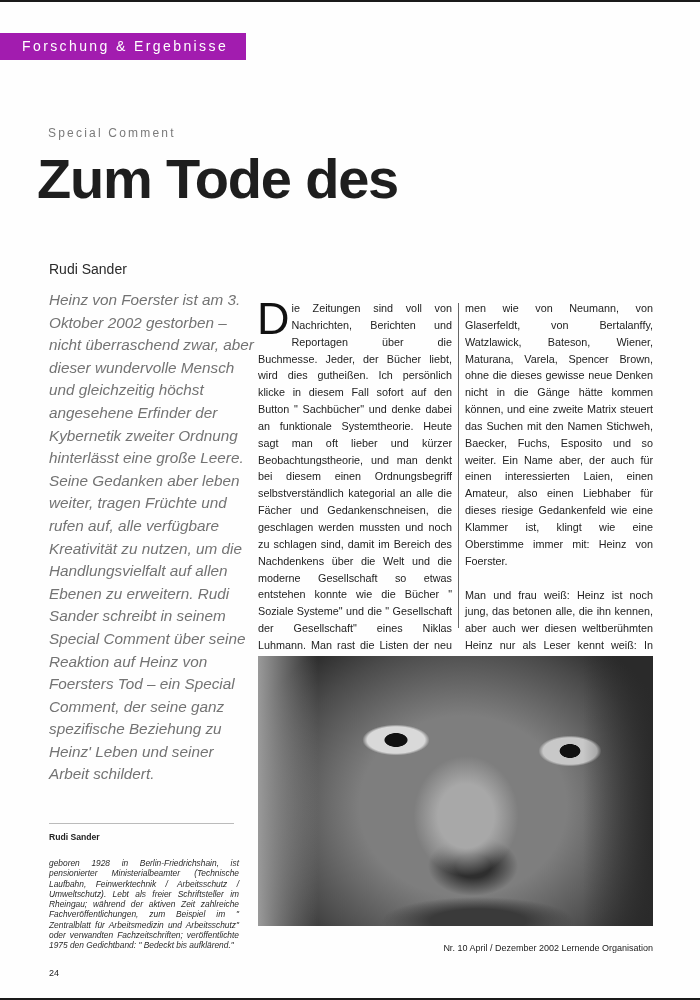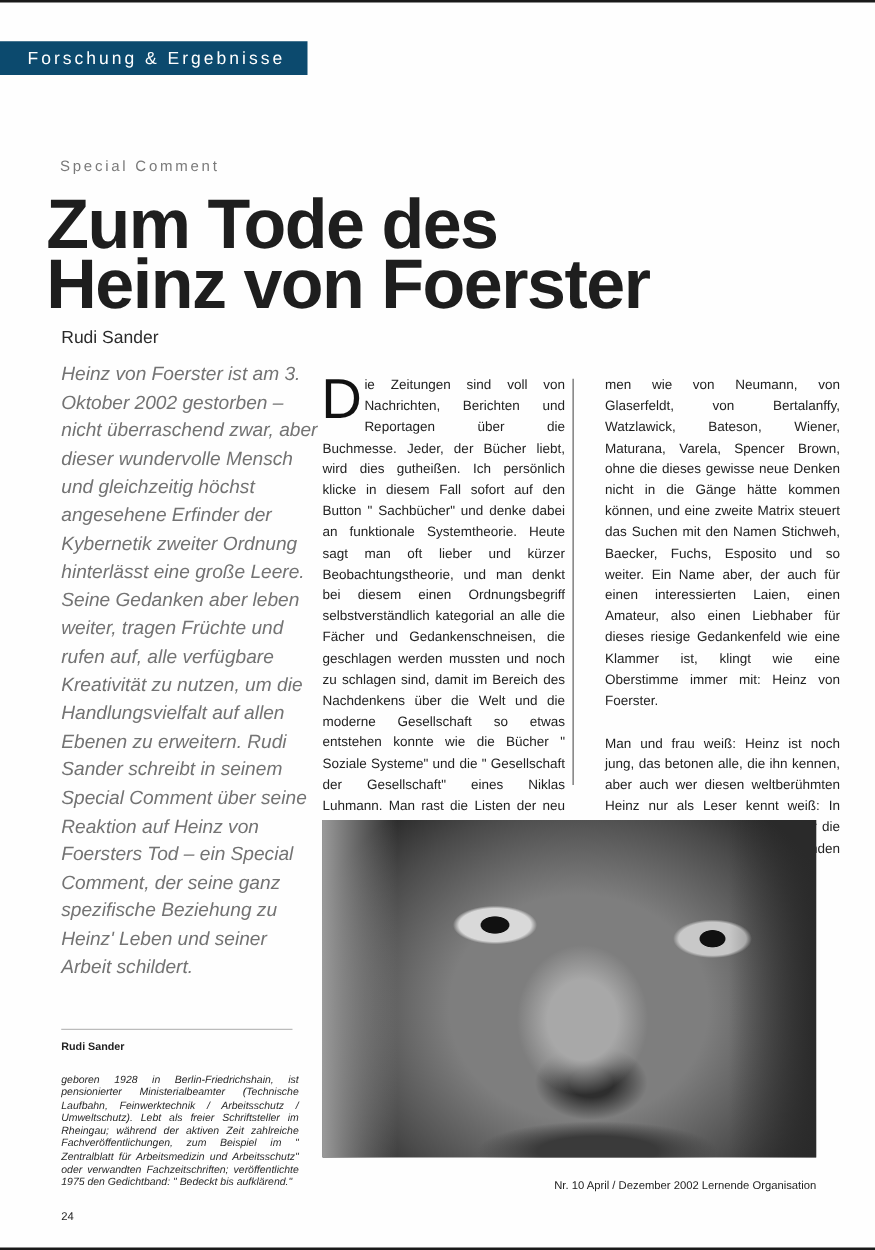--- a/index.html
+++ b/index.html
@@ -6,21 +6,21 @@
   body {
     width: 700px; height: 1000px; position: relative; overflow: hidden;
     background: #fefefe; color: #1a1a1a;
     font-family: "Liberation Sans", "DejaVu Sans", sans-serif;
   }
   .top-border { position: absolute; left: 0; top: 0; width: 700px; height: 2px; background: #1a1a1a; }
   .bottom-border { position: absolute; left: 0; bottom: 0; width: 700px; height: 2px; background: #1a1a1a; }
 
   .section-tag {
     position: absolute; left: 0; top: 33px; width: 246px; height: 27px;
-    background: #0c4a6e; color: #fff;
+    background: #a21caf; color: #fff;
     font-size: 14px; letter-spacing: 2.4px; line-height: 27px;
     padding-left: 22px; box-sizing: border-box;
   }
   .kicker {
     position: absolute; left: 48px; top: 126px;
     font-size: 12px; letter-spacing: 2.2px; color: #7a7a7a;
   }
   .title {
     position: absolute; left: 37px; top: 155px; margin: 0;
     font-size: 56px; font-weight: bold; line-height: 48px; letter-spacing: -1.2px;
@@ -33,21 +33,21 @@
   .lead {
     position: absolute; left: 49px; top: 289px; width: 208px;
     font-style: italic; font-size: 15.3px; line-height: 22.6px; color: #737373;
     margin: 0;
   }
   .col {
     position: absolute; top: 300px; font-size: 10.8px; line-height: 16.85px;
     text-align: justify; color: #222; margin: 0;
   }
   .col1 { left: 258px; width: 194px; }
-  .col2 { left: 484px; width: 188px; }
+  .col2 { left: 465px; width: 188px; }
   .col p { margin: 0; }
   .col2 .gap { height: 17px; }
   .dropcap {
     float: left; font-size: 45px; line-height: 34px; margin: 2px 2px 0 -1px;
     font-weight: normal; color: #111;
   }
   .col-rule {
     position: absolute; left: 458px; top: 303px; width: 1px; height: 325px; background: #666;
   }
   .photo {
@@ -93,21 +93,20 @@
 <body>
 
 <div class="top-border"></div>
 
 <div class="section-tag">Forschung &amp; Ergebnisse</div>
 
 <div class="kicker">Special Comment</div>
 
 <h1 class="title">
   <span>Zum Tode des</span><br>
-  <span>Heinz von Foerster</span>
 </h1>
 
 <div class="author">Rudi Sander</div>
 
 <p class="lead">Heinz von Foerster ist am 3. Oktober 2002 gestorben – nicht überraschend zwar, aber dieser wundervolle Mensch und gleichzeitig höchst angesehene Erfinder der Kybernetik zweiter Ordnung hinterlässt eine große Leere. Seine Gedanken aber leben weiter, tragen Früchte und rufen auf, alle verfügbare Kreativität zu nutzen, um die Handlungsvielfalt auf allen Ebenen zu erweitern. Rudi Sander schreibt in seinem Special Comment über seine Reaktion auf Heinz von Foersters Tod – ein Special Comment, der seine ganz spezifische Beziehung zu Heinz' Leben und seiner Arbeit schildert.</p>
 
 <div class="col col1">
   <p><span class="dropcap">D</span><span>ie Zeitungen sind voll von Nachrichten, Berichten und Reportagen über die Buchmesse. Jeder, der Bücher liebt, wird dies gutheißen. Ich persönlich klicke in diesem Fall sofort auf den Button " Sachbücher" und denke dabei an funktionale Systemtheorie. Heute sagt man oft lieber und kürzer Beobachtungstheorie, und man denkt bei diesem einen Ordnungsbegriff selbstverständlich kategorial an alle die Fächer und Gedankenschneisen, die geschlagen werden mussten und noch zu schlagen sind, damit im Bereich des Nachdenkens über die Welt und die moderne Gesellschaft so etwas entstehen konnte wie die Bücher " Soziale Systeme" und die " Gesellschaft der Gesellschaft" eines Niklas Luhmann. Man rast die Listen der neu erschienenen Bücher auf diesem Gebiet durch, im Kopf eine Matrix von Na-</span></p>
 </div>
 

